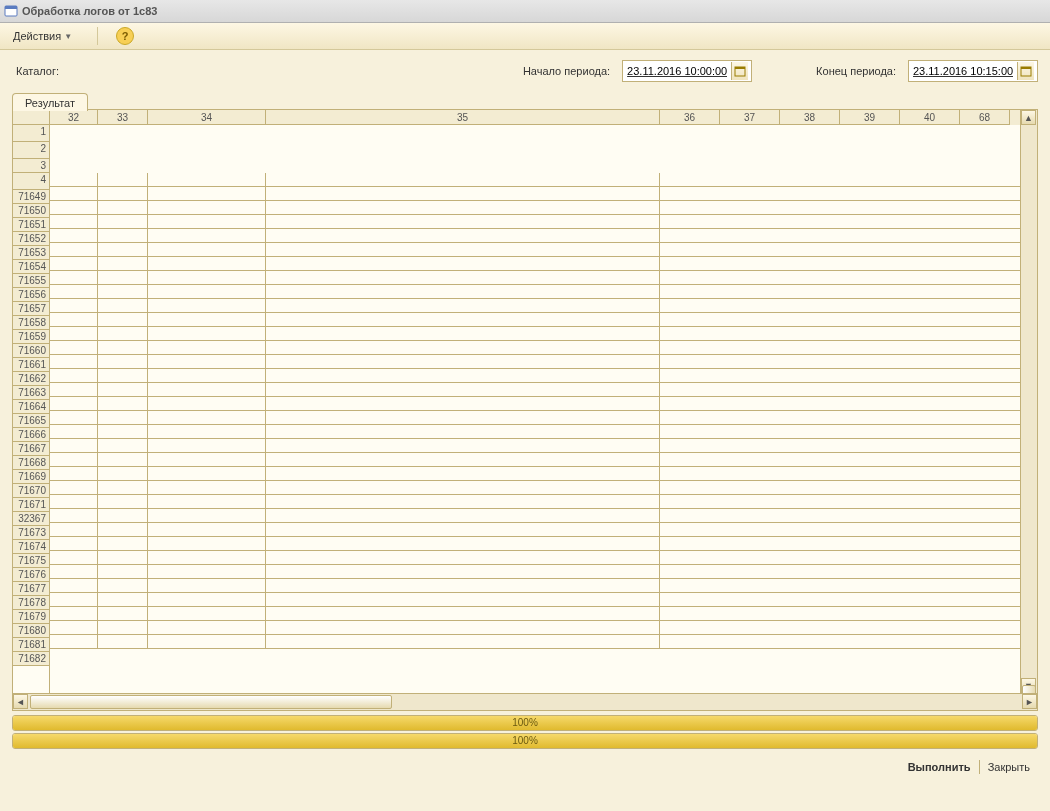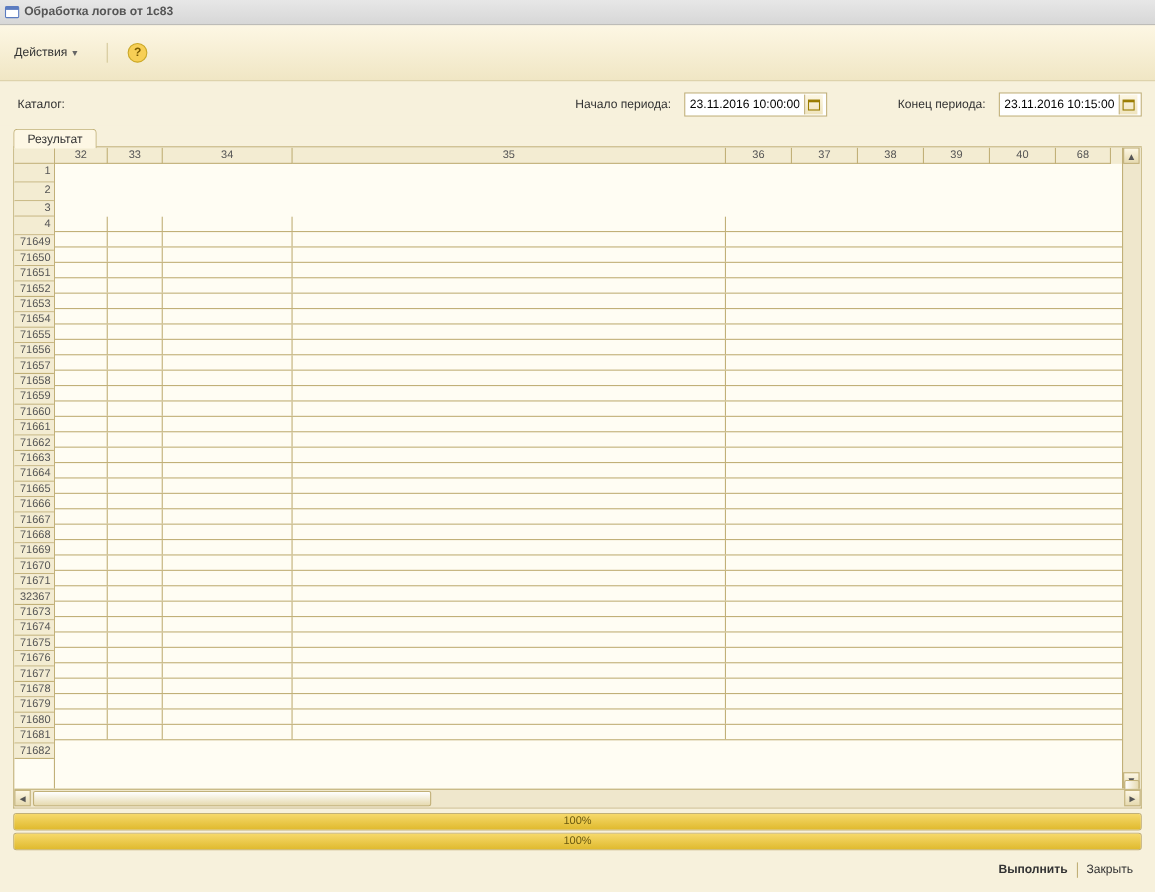--- a/index.html
+++ b/index.html
@@ -30,21 +30,21 @@
     display: inline-block;
   }
 
   
   .toolbar {
     height: 26px;
     background: linear-gradient(#fdf7e4, #f0e6c4);
     border-bottom: 1px solid #d4c89a;
     display: flex;
     align-items: center;
-    padding: 12px 6px;
+    padding: 0 6px;
     gap: 18px;
   }
   .toolbar .btn {
     display: flex;
     align-items: center;
     padding: 2px 6px;
     border: 1px solid transparent;
     border-radius: 3px;
   }
   .toolbar .dropdown-arrow {
@@ -102,21 +102,21 @@
     height: 18px;
     border-left: 1px solid #c1b078;
     background: linear-gradient(#fdf7e4, #efe4be);
     display: flex;
     align-items: center;
     justify-content: center;
     font-size: 10px;
     color: #555;
     cursor: pointer;
   }
-  .date-field { width: 128px; }
+  .date-field { width: 128px; text-decoration: underline; }
   .date-field input { width: 100px; }
   .date-field .cal {
     width: 16px;
     color: #8a6d00;
   }
 
   
   .tabbar {
     display: flex;
     align-items: flex-end;

